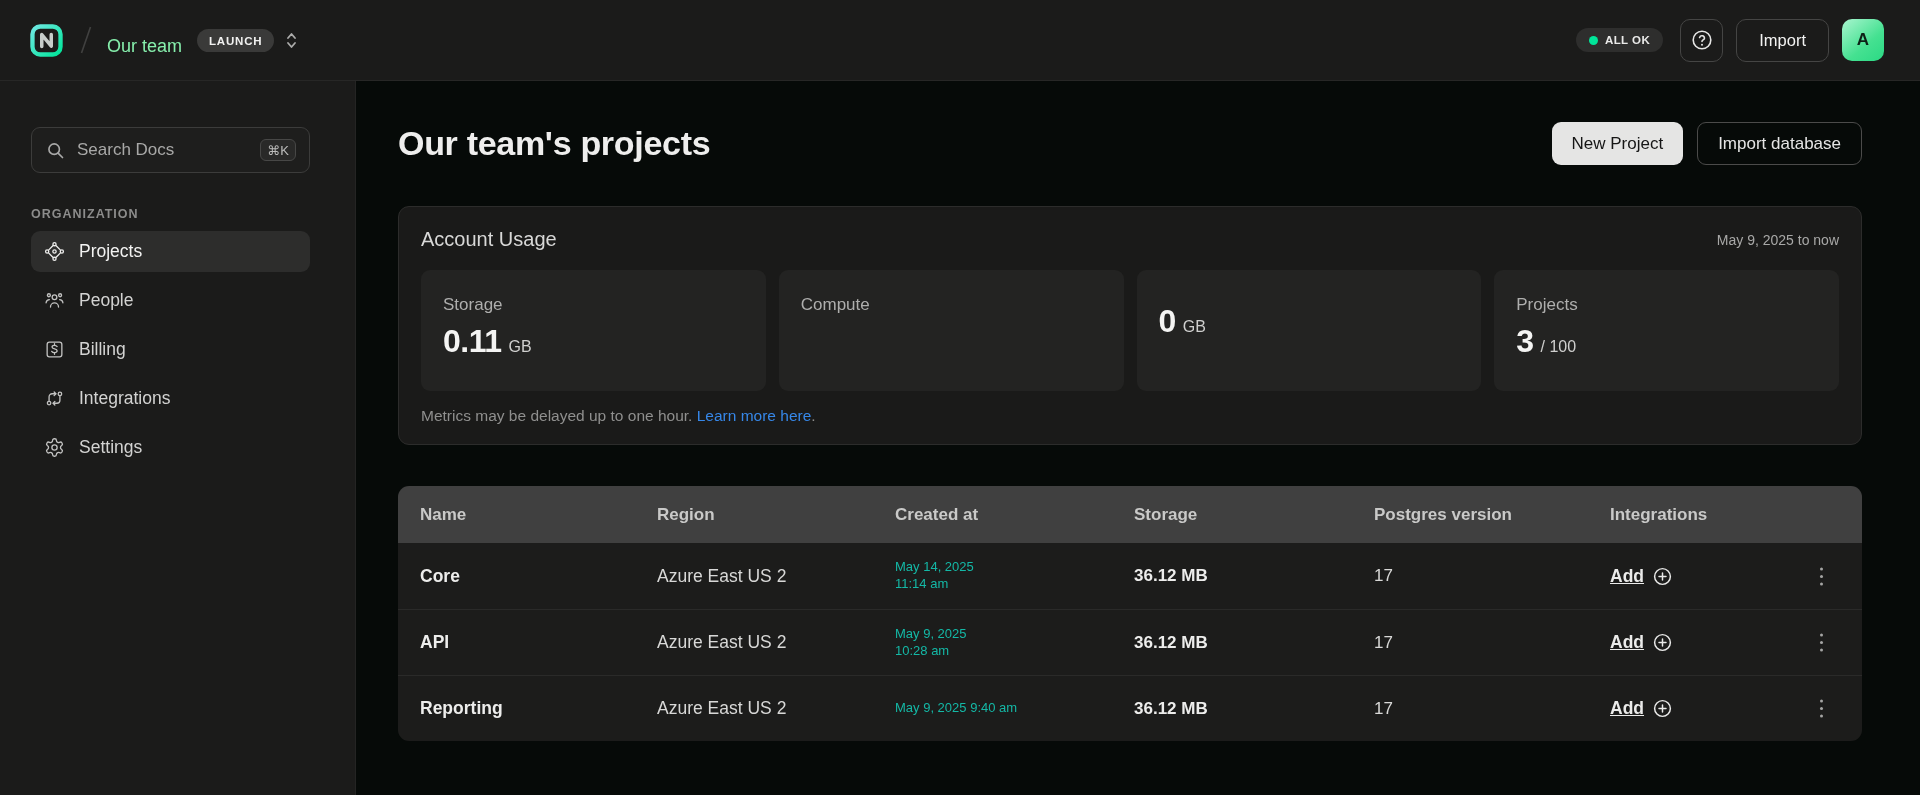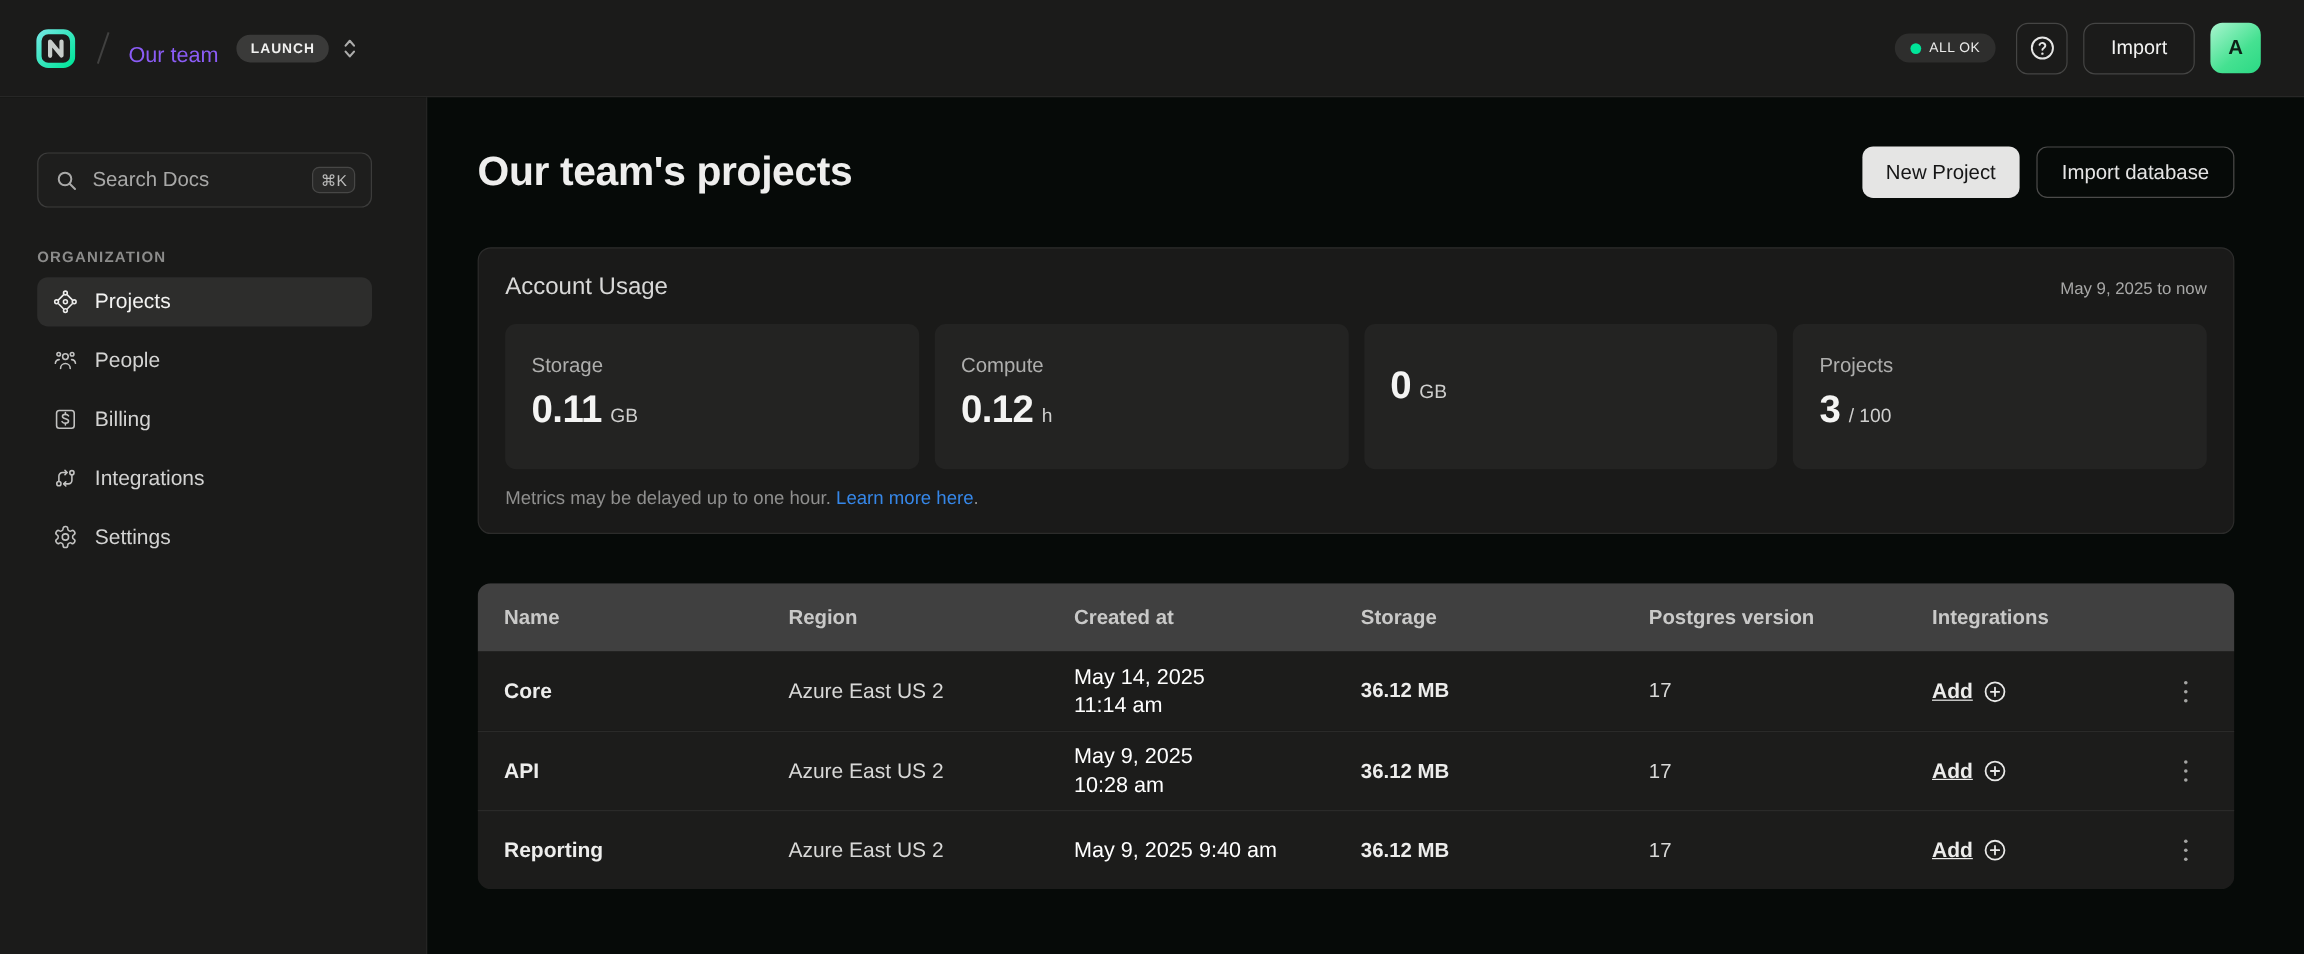--- a/index.html
+++ b/index.html
@@ -12,32 +12,32 @@
   svg { display:block; }
 
   
   .topbar {
     height:81px; background:#1B1B1A; border-bottom:1px solid #272726;
     display:flex; align-items:center; padding:0 36px 0 30px;
   }
   .brand { display:flex; align-items:center; cursor:pointer; }
   .crumb-sep { margin:0 14px 0 16px; }
   .team-switcher { display:flex; align-items:center; cursor:pointer; }
-  .team-name { font-size:18px; font-weight:500; color:#8b5cf6;margin-top:12px; }
+  .team-name { font-size:18px; font-weight:500; color:#86efac;margin-top:12px; }
   .plan-badge {
     margin-left:15px; background:#3A3A39; color:#F1F1F0;
     font-size:11.5px; font-weight:700; letter-spacing:.07em;
     border-radius:999px; padding:6px 12px 5px;
   }
   .selector-icon { margin-left:11px; }
   .topbar-right { margin-left:auto; display:flex; align-items:center; gap:13px; }
   .status-pill {
     background:#2E2E2D; border-radius:999px; height:20px;
     display:flex; align-items:center; gap:7px; padding:12px 13px;
-    font-size:11.5px; font-weight:400; letter-spacing:.04em; color:#EAEAE9;
+    font-size:11.5px; font-weight:700; letter-spacing:.04em; color:#EAEAE9;
     cursor:pointer; margin-right:4px;
   }
   .status-dot { width:9px; height:9px; border-radius:50%; background:#00E599; }
   .icon-btn {
     width:43px; height:43px; border:1px solid #454544; border-radius:10px;
     background:transparent; display:flex; align-items:center; justify-content:center;
     cursor:pointer;
   }
   .upgrade-btn {
     height:43px; border:1px solid #454544; border-radius:10px; background:transparent;
@@ -114,21 +114,21 @@
   .projects-table { margin-top:41px; border-radius:11px; overflow:hidden; }
   .t-header, .t-row {
     display:grid; grid-template-columns:237px 238px 239px 240px 236px 1fr;
     align-items:center; padding:0 22px;
   }
   .t-header { background:#404040; height:57px; font-size:17px; font-weight:600; color:#C9C9C8; }
   .t-row { background:#1C1C1B; height:66px; cursor:pointer; }
   .t-row + .t-row { border-top:1px solid #2A2A29; }
   .cell-name { font-size:17.5px; font-weight:700; color:#EDEDEC; }
   .cell-region { font-size:17.5px; color:#D8D8D7; }
-  .cell-created { font-size:18px; color:#ffffff; line-height:1.28; }
+  .cell-created { font-size:13px; color:#14b8a6; line-height:1.28; }
   .cell-storage { font-size:17px; font-weight:700; color:#EDEDEC; }
   .cell-pg { font-size:17px; color:#D8D8D7; }
   .cell-int { display:flex; align-items:center; justify-content:space-between; }
   .add-btn { display:flex; align-items:center; gap:8px; color:#EBEBEA; font-size:17.5px; font-weight:600; cursor:pointer;text-decoration:underline; }
   .kebab-btn { padding:4px 6px; margin-right:10px; cursor:pointer; }
 </style>
 </head>
 <body>
 
 <header class="topbar">
@@ -258,24 +258,20 @@
       <div class="tiles">
         <div class="tile">
           <div class="tile-label">Storage</div>
           <div class="tile-value-row">
             <span class="tile-value">0.11</span>
             <span class="tile-unit">GB</span>
           </div>
         </div>
         <div class="tile">
           <div class="tile-label">Compute</div>
-          <div class="tile-value-row">
-            <span class="tile-value">0.12</span>
-            <span class="tile-unit">h</span>
-          </div>
         </div>
         <div class="tile">
           <div class="tile-value-row">
             <span class="tile-value">0</span>
             <span class="tile-unit">GB</span>
           </div>
         </div>
         <div class="tile">
           <div class="tile-label">Projects</div>
           <div class="tile-value-row">

